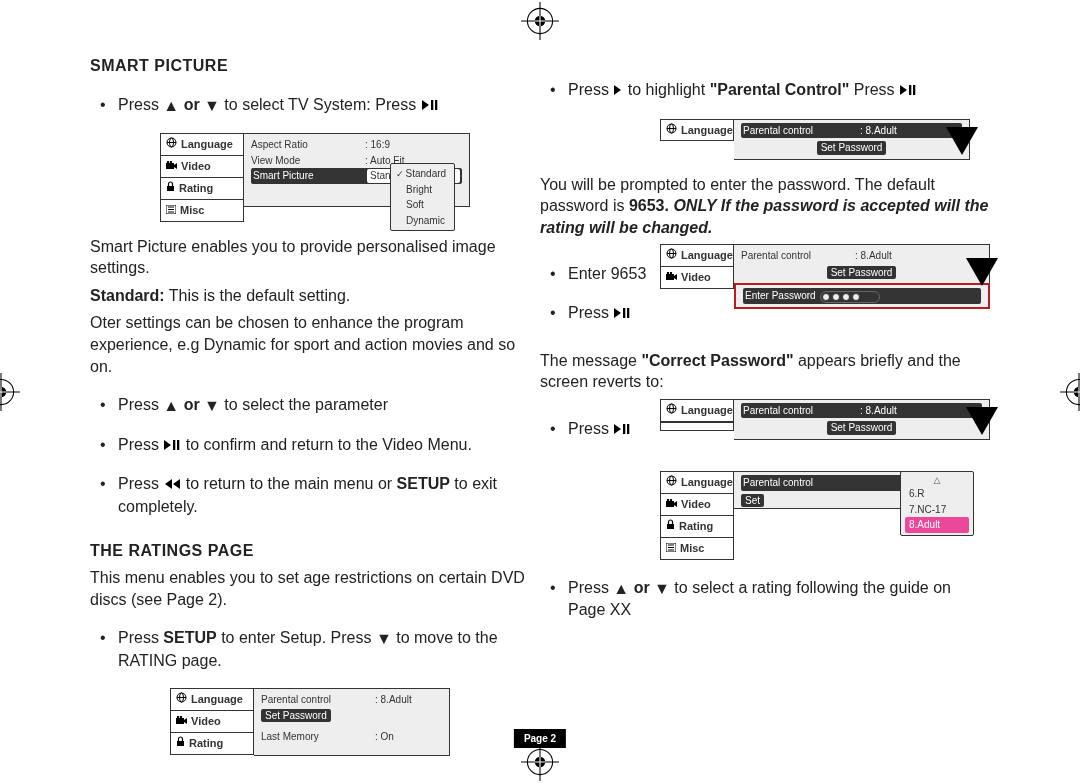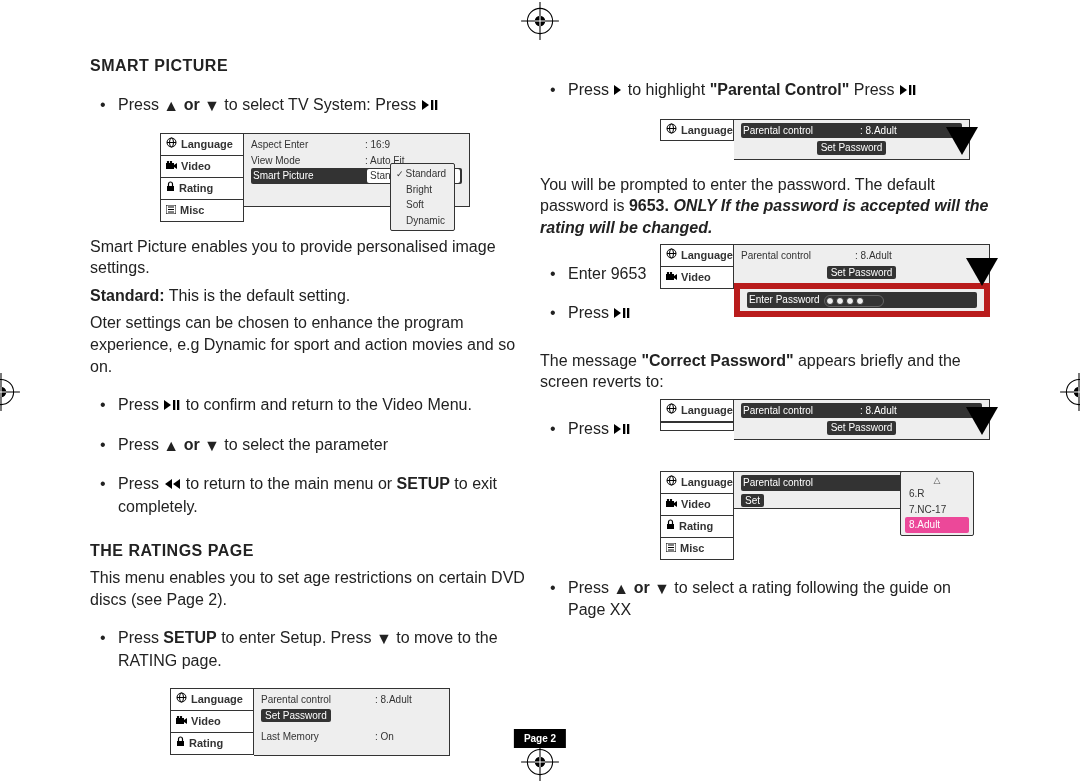--- a/index.html
+++ b/index.html
@@ -133,21 +133,21 @@
             <span class="sicon"><svg width="10" height="9" viewBox="0 0 10 9">
                 <rect x="0" y="0" width="10" height="9" fill="none" stroke="#000"></rect>
                 <path d="M2 2h6M2 4.5h6M2 7h6" stroke="#000"></path>
               </svg></span>
             <span>Misc</span>
           </div>
     </div>
     <div class="osd-body">
       <div class="panel" style="height:74px;">
         <div class="row">
-              <span class="lab">Aspect Enter</span>
+              <span class="lab">Aspect Ratio</span>
               <span class="val">: 16:9</span>
             </div>
         <div class="row">
               <span class="lab">View Mode</span>
               <span class="val">: Auto Fit</span>
             </div>
         <div class="row hi">
               <span class="lab">Smart Picture</span>
               <span class="val">Standard</span>
             </div>
@@ -158,26 +158,26 @@
       <div class="p-item" style="padding-left:10px;">Bright</div>
       <div class="p-item" style="padding-left:10px;">Soft</div>
       <div class="p-item" style="padding-left:10px;">Dynamic</div>
     </div>
   </div>
 
   <p class="para">Smart Picture enables you to provide personalised image settings.</p>
   <p class="para"><span class="bold">Standard:</span><span> This is the default setting.</span></p>
   <p class="para">Oter settings can be chosen to enhance the program experience, e.g Dynamic for sport and action movies  and so on.</p>
   <ul class="bul">
+    <li><span>Press </span><span class="tri">▲</span><span class="bold"> or </span><span class="tri">▼</span><span>  to select the parameter</span></li>
     <li><span>Press </span><span class="tri"><svg width="18" height="12" viewBox="0 0 18 12">
               <path d="M1 1l7 5-7 5z" fill="#000"></path>
               <rect x="10" y="1" width="2.3" height="10" fill="#000"></rect>
               <rect x="14" y="1" width="2.3" height="10" fill="#000"></rect>
             </svg></span><span> to confirm and return to the Video Menu.</span></li>
-    <li><span>Press </span><span class="tri">▲</span><span class="bold"> or </span><span class="tri">▼</span><span>  to select the parameter</span></li>
     <li><span>Press </span><span class="tri"><svg width="18" height="12" viewBox="0 0 18 12">
               <path d="M9 1l-7 5 7 5z" fill="#000"></path>
               <path d="M17 1l-7 5 7 5z" fill="#000"></path>
             </svg></span><span> to return to the main menu or </span><span class="bold">SETUP</span><span> to exit completely.</span></li>
   </ul>
 
   <h3 class="rating">THE RATINGS PAGE</h3>
   <p class="para">This menu enables you to set age restrictions on certain DVD discs (see Page 2).</p>
   <ul class="bul">
     <li><span>Press </span><span class="bold">SETUP</span><span> to enter Setup. Press </span><span class="tri">▼</span><span>  to move to the RATING page.</span></li>
@@ -306,21 +306,21 @@
       <div class="osd-body" style="margin-left:74px;">
         <div class="panel">
           <div class="row">
                 <span class="lab">Parental control</span>
                 <span class="val">: 8.Adult</span>
               </div>
           <div class="row btn" style="justify-content:center;margin-top:1px;">
                 <span>Set  Password</span>
               </div>
         </div>
-        <div class="panel" style="border:6px solid #b91c1c; margin-top:-1px;">
+        <div class="panel" style="border:2px solid #b91c1c; margin-top:-1px;">
           <div class="row hi">
                 <span class="lab" style="width:auto;">Enter Password</span>
                 <span class="pw-box"><span class="bead"></span><span class="bead"></span><span class="bead"></span><span class="bead"></span></span>
               </div>
         </div>
       </div>
       <div class="big-arrow" style="right:-10px; top:12px;">
             <svg width="36" height="32">
               <path d="M2 2h32L18 30z" fill="#000"></path>
             </svg>

